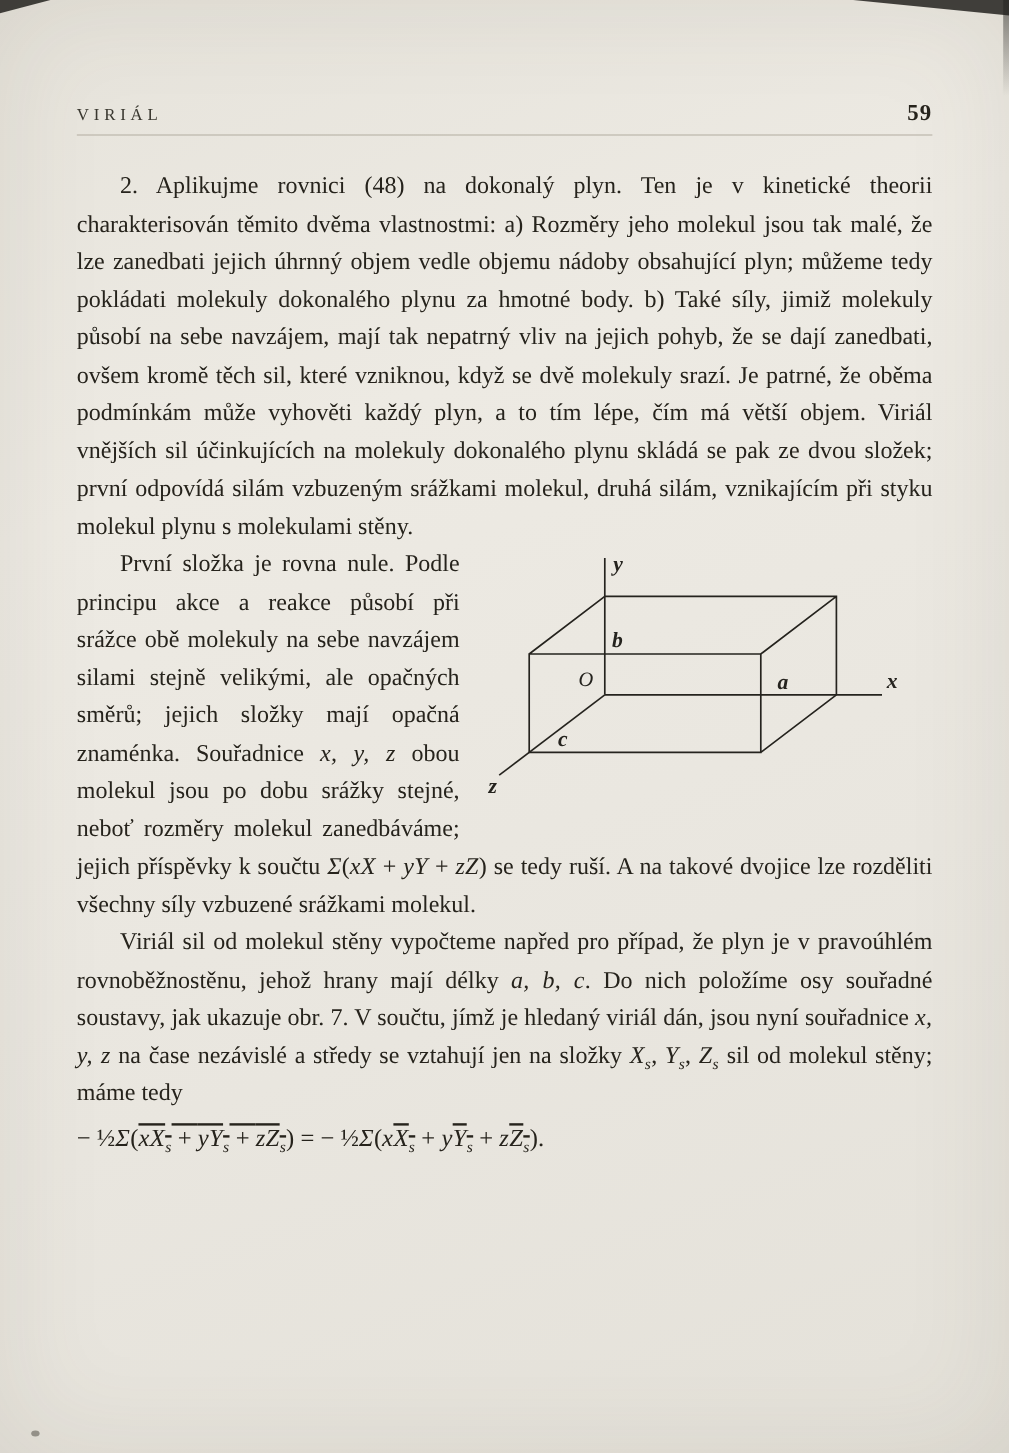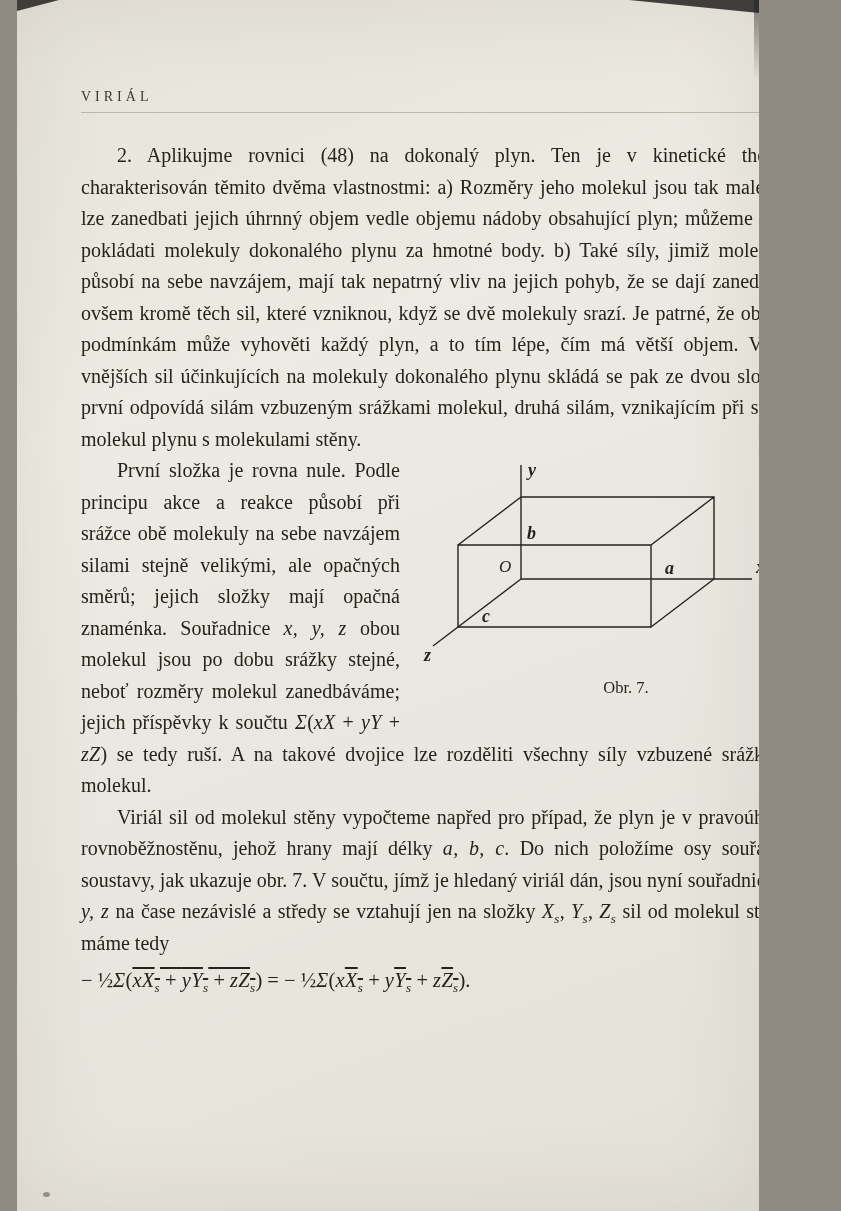--- a/index.html
+++ b/index.html
@@ -3,26 +3,25 @@
 <meta charset="utf-8">
 <style>
   html, body { margin: 0; padding: 0; }
   body {
     width: 841px; height: 1211px;
     background: #8f8b83;
     font-family: "Liberation Serif", "DejaVu Serif", serif;
   }
   .page {
     position: relative;
-    width: 742px; height: 1211px;
+    width: 841px; height: 1211px;
     background: linear-gradient(160deg, #e6e3db 0%, #edeae3 30%, #e9e6df 65%, #e4e1d9 100%);
     box-shadow: inset 0 0 90px rgba(90, 80, 60, 0.10);
     overflow: hidden;
     color: #232019;
-    margin-left: 17px;
   }
   
   .corner { position: absolute; top: 0; width: 0; height: 0; opacity: 0.85; }
   .corner.tl { left: 0; border-top: 11px solid #23221f; border-right: 42px solid transparent; }
   .corner.tr { right: 0; border-top: 13px solid #23221f; border-left: 130px solid transparent; }
   .edge-r { position: absolute; top: 0; right: 0; width: 5px; height: 80px;
             background: linear-gradient(#23221f, rgba(35,34,31,0)); opacity: 0.55; }
   .speck { position: absolute; left: 26px; bottom: 14px; width: 7px; height: 5px;
            border-radius: 50%; background: #4a463e; opacity: 0.5; }
 
@@ -59,21 +58,21 @@
 <div class="page">
   <div class="corner tl"></div>
   <div class="corner tr"></div>
   <div class="edge-r"></div>
   <div class="speck"></div>
 
   <div class="content">
 
     <div class="header">
       <span class="running-title">VIRIÁL</span>
-      <span class="page-number">48</span>
+      <span class="page-number">59</span>
     </div>
     <div class="header-rule"></div>
 
     <div class="body-text">
 
       <p class="indent">2. Aplikujme rovnici (48) na dokonalý plyn. Ten je v kinetické theorii charakterisován těmito dvěma vlastnostmi: a) Rozměry jeho molekul jsou tak malé, že lze zanedbati jejich úhrnný objem vedle objemu nádoby obsahující plyn; můžeme tedy pokládati molekuly dokonalého plynu za hmotné body. b) Také síly, jimiž molekuly působí na sebe navzájem, mají tak nepatrný vliv na jejich pohyb, že se dají zanedbati, ovšem kromě těch sil, které vzniknou, když se dvě molekuly srazí. Je patrné, že oběma podmínkám může vyhověti každý plyn, a to tím lépe, čím má větší objem. Viriál vnějších sil účinkujících na molekuly dokonalého plynu skládá se pak ze dvou složek; první odpovídá silám vzbuzeným srážkami molekul, druhá silám, vznikajícím při styku molekul plynu s molekulami stěny.</p>
 
       <p class="indent">
         <span class="figure-wrap">
           <svg width="372" height="212" viewBox="0 0 372 212">
@@ -86,21 +85,20 @@
             <g fill="#25231e" font-size="18" font-style="italic" font-weight="600">
               <text x="106" y="18">y</text>
               <text x="334" y="115">x</text>
               <text x="2" y="203">z</text>
               <text x="243" y="116">a</text>
               <text x="105" y="81">b</text>
               <text x="60" y="164">c</text>
               <text x="77" y="114" font-weight="400" font-size="17">O</text>
             </g>
           </svg>
-          <span class="caption">Obr. 7.</span>
         </span><span>První složka je rovna nule. Podle principu akce a reakce působí při srážce obě molekuly na sebe navzájem silami stejně velikými, ale opačných směrů; jejich složky mají opačná znaménka. Souřadnice <i>x, y, z</i> obou molekul jsou po dobu srážky stejné, neboť rozměry molekul zanedbáváme; jejich příspěvky k součtu <i>Σ</i>(<i>xX</i> + <i>yY</i> + <i>zZ</i>) se tedy ruší. A na takové dvojice lze rozděliti všechny síly vzbuzené srážkami molekul.</span>
       </p>
 
       <p class="indent">Viriál sil od molekul stěny vypočteme napřed pro případ, že plyn je v pravoúhlém rovnoběžnostěnu, jehož hrany mají délky <i>a, b, c</i>. Do nich položíme osy souřadné soustavy, jak ukazuje obr. 7. V součtu, jímž je hledaný viriál dán, jsou nyní souřadnice <i>x, y, z</i> na čase nezávislé a středy se vztahují jen na složky <i>X</i><sub><i>s</i></sub>, <i>Y</i><sub><i>s</i></sub>, <i>Z</i><sub><i>s</i></sub> sil od molekul stěny; máme tedy</p>
 
       <div class="formula">− ½<i>Σ</i>(<span class="ovl"><i>xX</i><sub><i>s</i></sub> + <i>yY</i><sub><i>s</i></sub> + <i>zZ</i><sub><i>s</i></sub></span>) = − ½<i>Σ</i>(<i>x</i><span class="ovl"><i>X</i><sub><i>s</i></sub></span> + <i>y</i><span class="ovl"><i>Y</i><sub><i>s</i></sub></span> + <i>z</i><span class="ovl"><i>Z</i><sub><i>s</i></sub></span>).</div>
 
 
     </div>
   </div>

